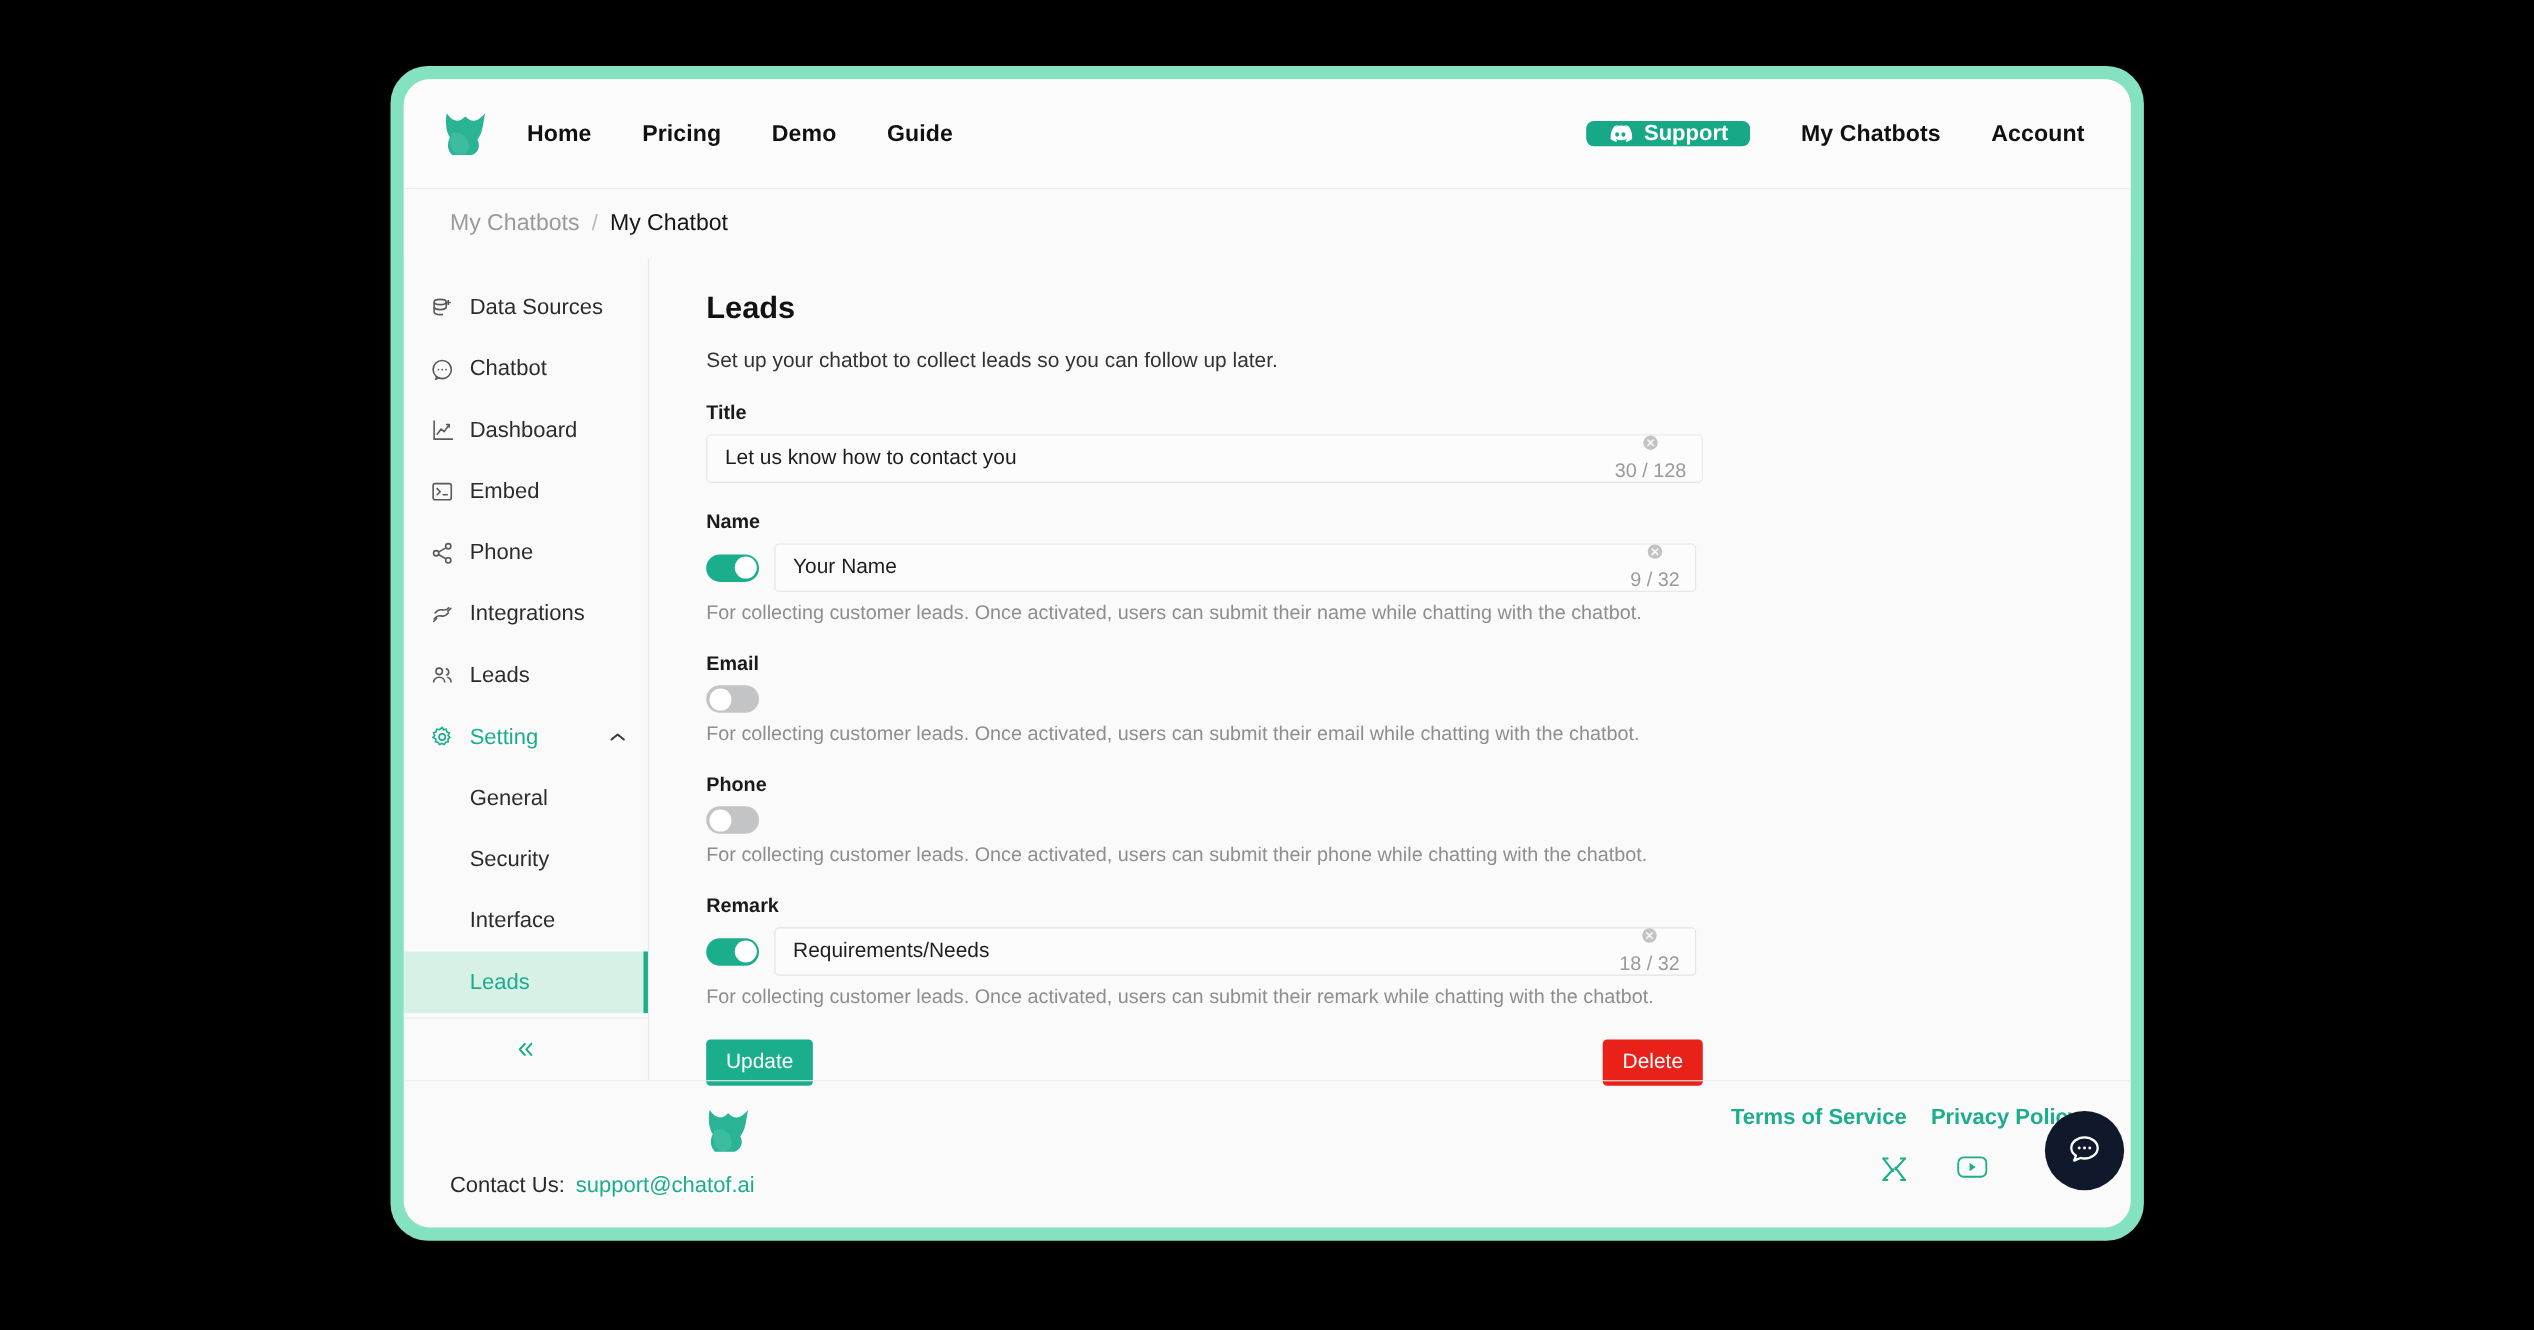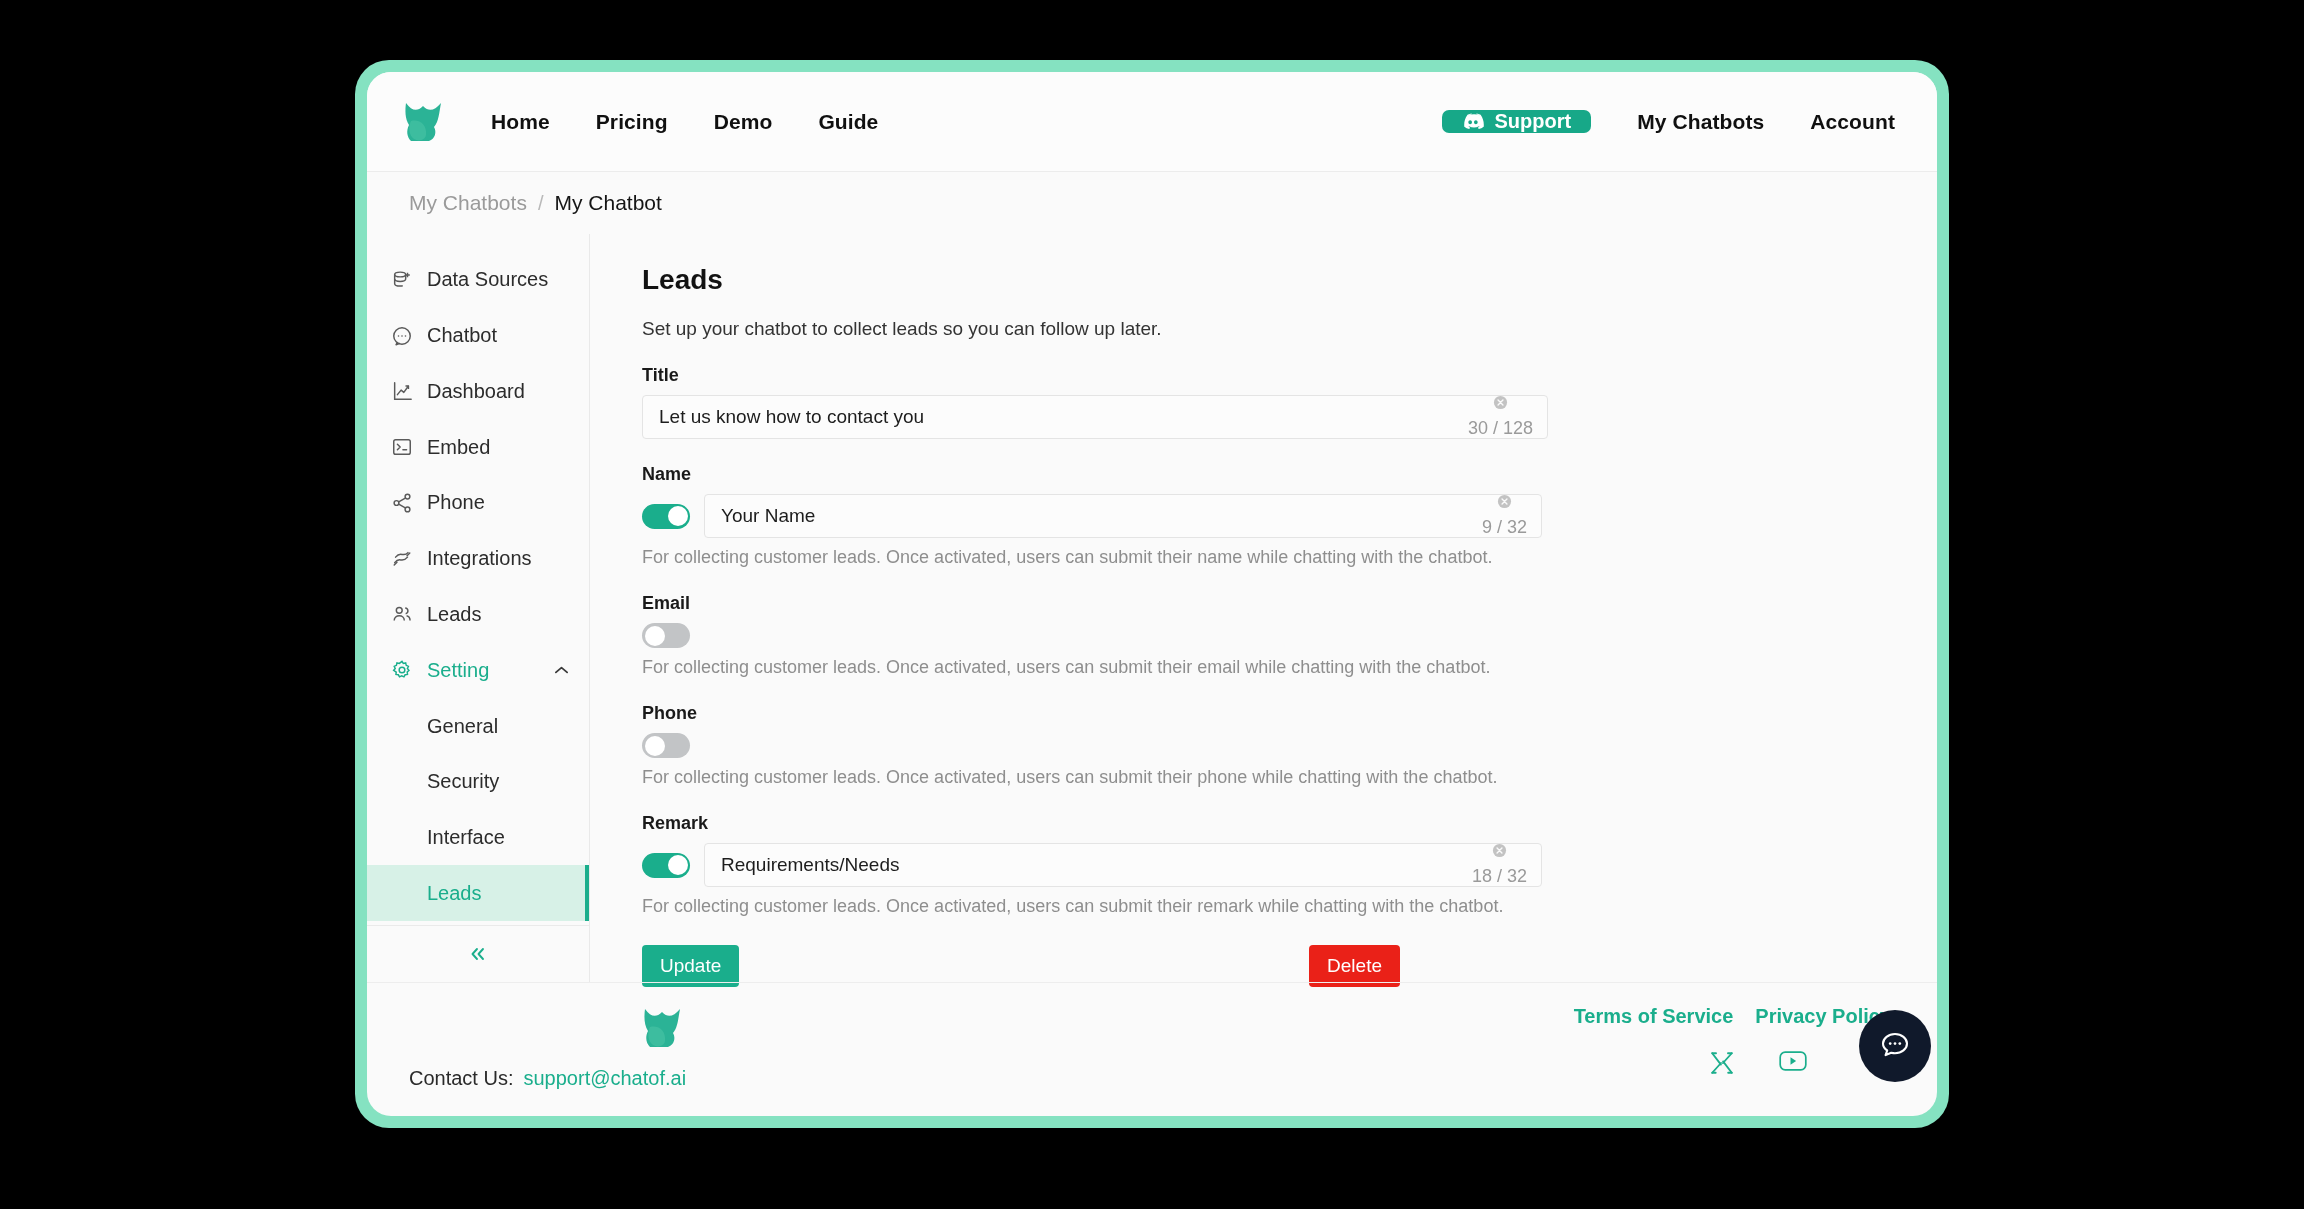--- a/index.html
+++ b/index.html
@@ -39,21 +39,21 @@
     background: #fcfcfc;
     border-bottom: 1px solid #ececec;
     display: flex;
     align-items: center;
     padding: 0 42px 0 34px;
     flex: 0 0 auto;
   }
   .logo-mark { width: 46px; height: 46px; flex: 0 0 auto; }
   .nav-left {
     display: flex; align-items: center; gap: 46px;
-    margin-left: 44px;
+    margin-left: 32px;
   }
   .nav-link {
     font-size: 21px; font-weight: bold; color: #101010;
     white-space: nowrap; cursor: pointer; letter-spacing: .1px;
   }
   .nav-right {
     margin-left: auto;
     display: flex; align-items: center; gap: 46px;
   }
   .support-btn {
@@ -163,21 +163,21 @@
   .toggle.off { background: #c2c4c6; }
   .toggle .knob {
     position: absolute; top: 2.5px; width: 20px; height: 20px;
     border-radius: 50%; background: #fff;
   }
   .toggle.on .knob { right: 2.5px; }
   .toggle.off .knob { left: 2.5px; }
 
   .btn-row {
     display: flex; align-items: center;
-    width: 758px;
+    width: 906px;
     margin-top: 28px;
   }
   .btn {
     border: none; border-radius: 4px; cursor: pointer;
     font-family: "Liberation Sans", sans-serif;
     font-size: 19px; color: #fff;
     padding: 10px 18px;
   }
   .btn-update { background: #1aae8c; }
   .btn-delete { background: #ea2118; margin-left: auto; }

